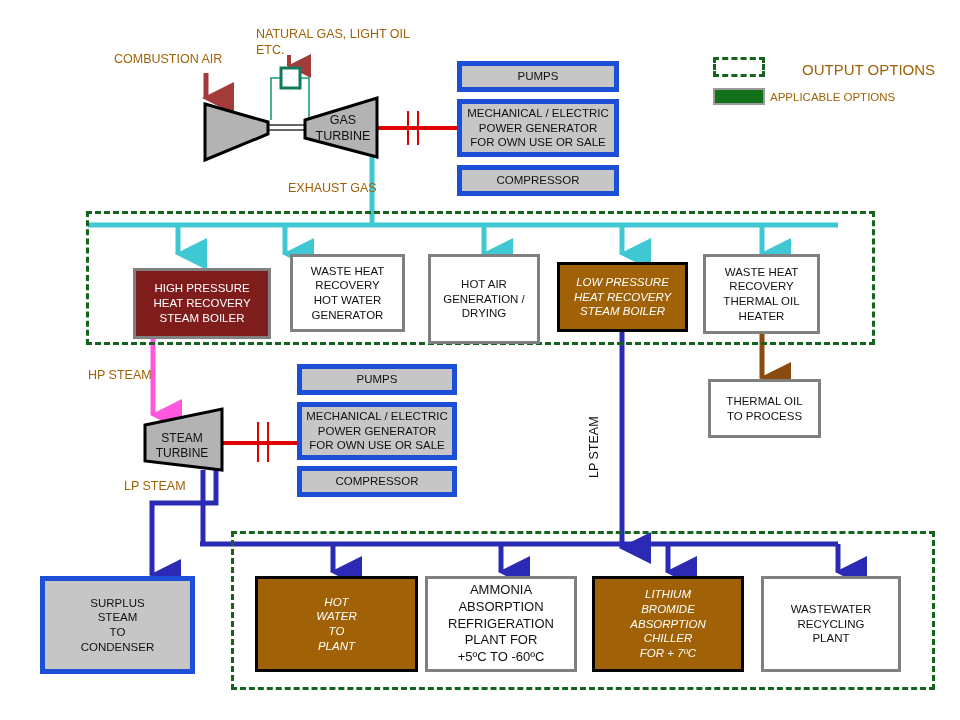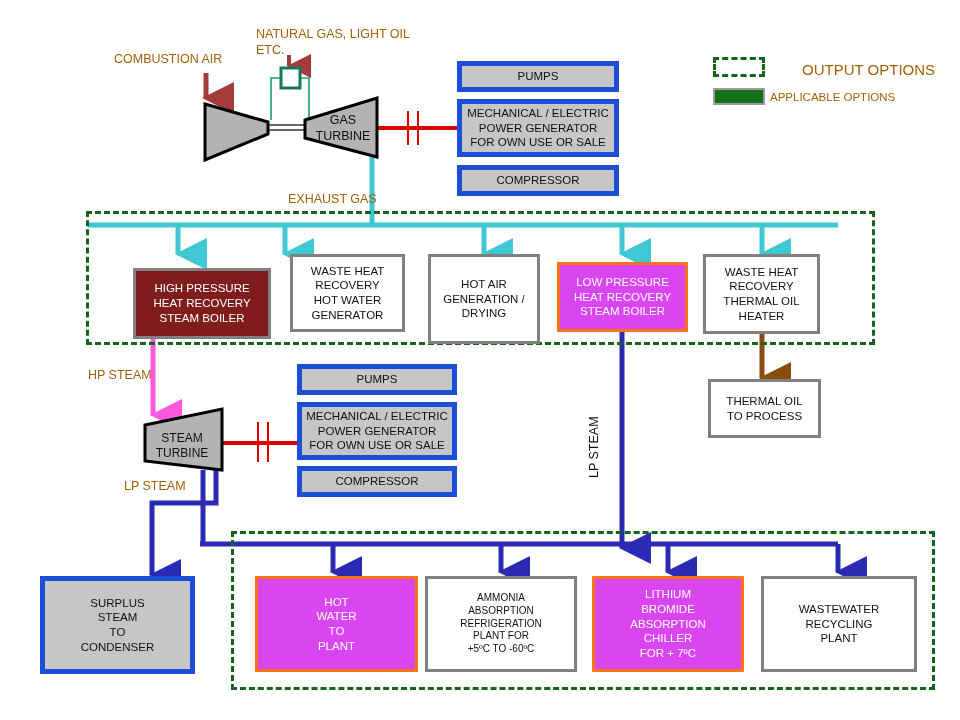--- a/index.html
+++ b/index.html
@@ -15,21 +15,21 @@
   #canvas{position:absolute;left:0;top:0;width:960px;height:720px;}
 
   
   .node{position:absolute;box-sizing:border-box;display:flex;align-items:center;
         justify-content:center;text-align:center;line-height:1.28;}
   .node .txt{display:block;width:100%;white-space:pre-line;}
 
   
   .box-grayfill{background:#c6c6c6;border:5px solid #1d4ed8;color:#111;}
   .box-white{background:#ffffff;border:3px solid #808080;color:#111;}
-  .box-green{background:#d946ef;border:3px solid #f97316;color:#ffffff;}
+  .box-green{background:#a16207;border:3px solid #000000;color:#ffffff;font-style:italic;}
   .box-green-hp{background:#7f1d1d;border:3px solid #808080;color:#ffffff;margin-top:10px;}
 
   
   .label{position:absolute;white-space:pre-line;color:#a16207;line-height:1.25;}
   .label-vert{position:absolute;color:#111;
               transform-origin:left bottom;
               transform:rotate(-90deg);white-space:nowrap;}
 
   
   .dashed-region{position:absolute;box-sizing:border-box;
@@ -162,21 +162,21 @@
   <div class="label" style="left:802px;top:61px;font-size:15px;">OUTPUT OPTIONS</div>
 
   <div class="legend-solid" style="left:713px;top:88px;width:52px;height:17px;"></div>
   <div class="label" style="left:770px;top:90px;font-size:11.5px;">APPLICABLE OPTIONS</div>
 
   <div class="label" style="left:114px;top:52px;font-size:12.5px;">COMBUSTION AIR</div>
 
   <div class="label" style="left:256px;top:27px;font-size:12.5px;">NATURAL  GAS, LIGHT OIL
 ETC.</div>
 
-  <div class="label" style="left:288px;top:192px;font-size:12.5px;">EXHAUST  GAS</div>
+  <div class="label" style="left:288px;top:181px;font-size:12.5px;">EXHAUST  GAS</div>
 
   <div class="label" style="left:88px;top:368px;font-size:12.5px;">HP STEAM</div>
 
   <div class="label" style="left:124px;top:479px;font-size:12.5px;">LP STEAM</div>
 
   <div class="label-vert" style="left:601px;top:464px;font-size:12.5px;">LP STEAM</div>
 
   <div class="node" style="left:310px;top:106px;width:66px;height:44px;font-size:12.5px;color:#111;">
     <span class="txt">GAS
 TURBINE</span>
@@ -255,35 +255,35 @@
 CONDENSER</span>
   </div>
 
   <div class="node box-green" style="left:255px;top:576px;width:163px;height:96px;font-size:11.5px;">
     <span class="txt">HOT
 WATER
 TO
 PLANT</span>
   </div>
 
-  <div class="node box-white" style="left:425px;top:576px;width:152px;height:96px;font-size:10px;">
+  <div class="node box-white" style="left:425px;top:576px;width:152px;height:96px;font-size:13px;">
     <span class="txt">AMMONIA
 ABSORPTION
 REFRIGERATION
 PLANT  FOR
 +5ºC TO -60ºC</span>
   </div>
 
   <div class="node box-green" style="left:592px;top:576px;width:152px;height:96px;font-size:11.5px;justify-content:center;">
     <span class="txt">LITHIUM
 BROMIDE
 ABSORPTION
 CHILLER
 FOR + 7ºC</span>
   </div>
 
-  <div class="node box-white" style="left:761px;top:576px;width:156px;height:96px;font-size:11.5px;">
+  <div class="node box-white" style="left:761px;top:576px;width:140px;height:96px;font-size:11.5px;">
     <span class="txt">WASTEWATER
 RECYCLING
 PLANT</span>
   </div>
 
 </div>
 
 </body></html>

